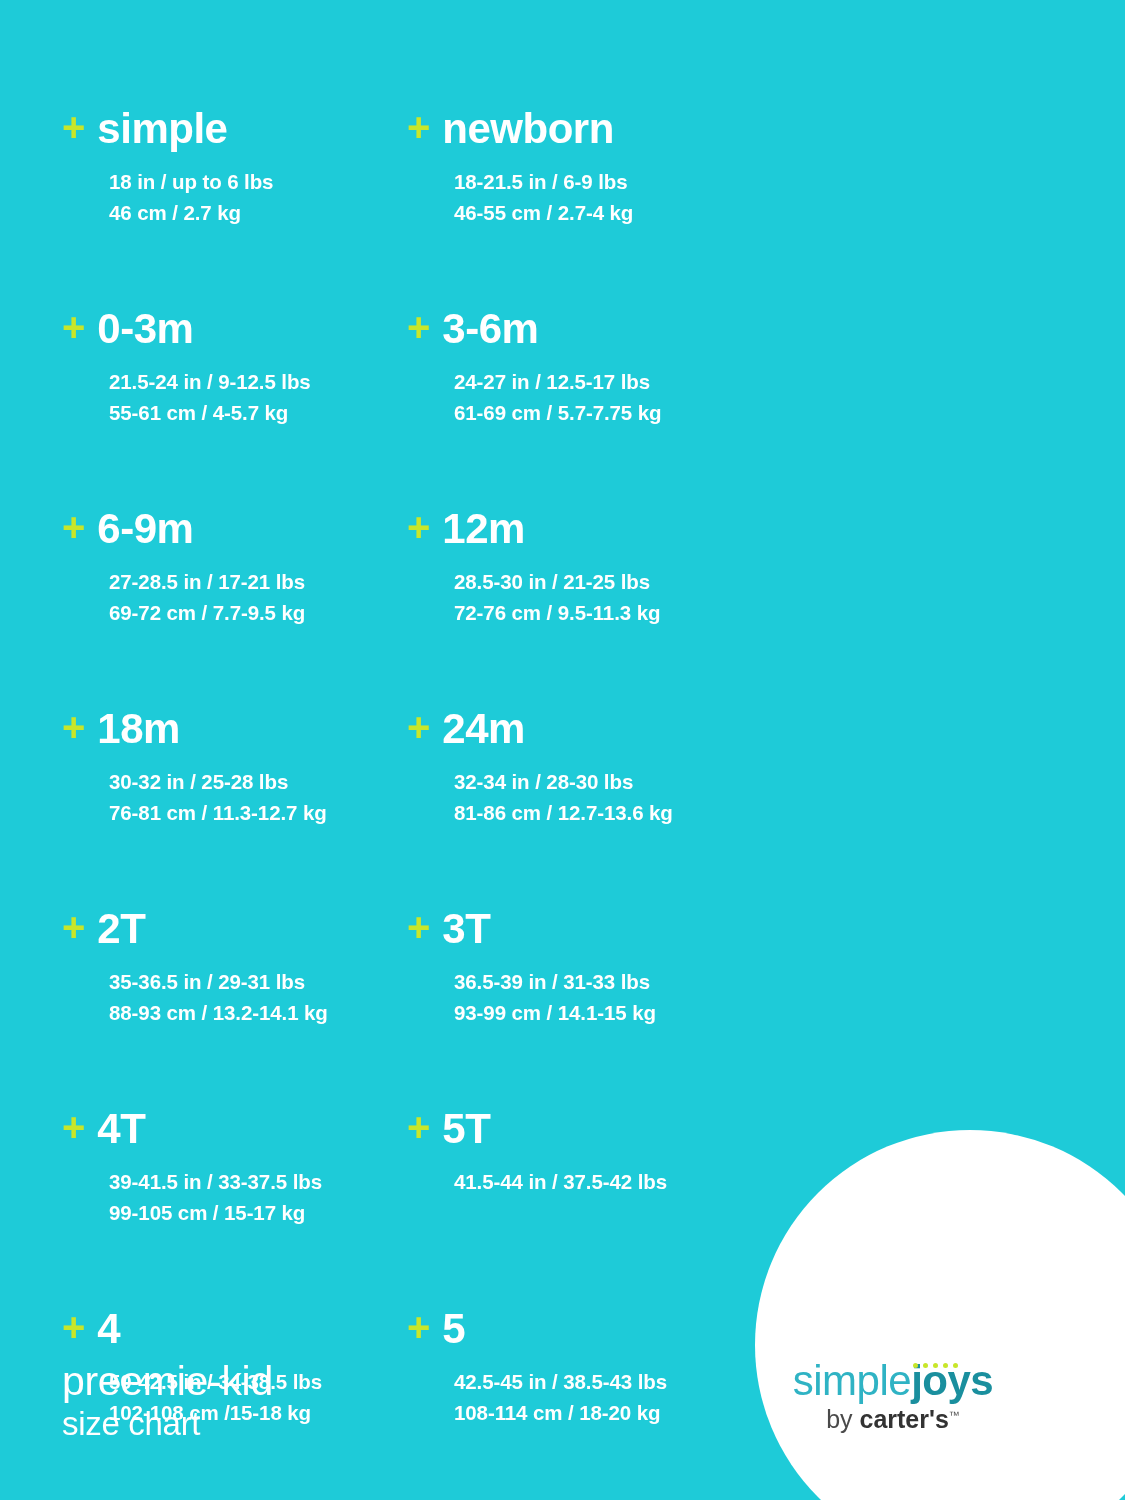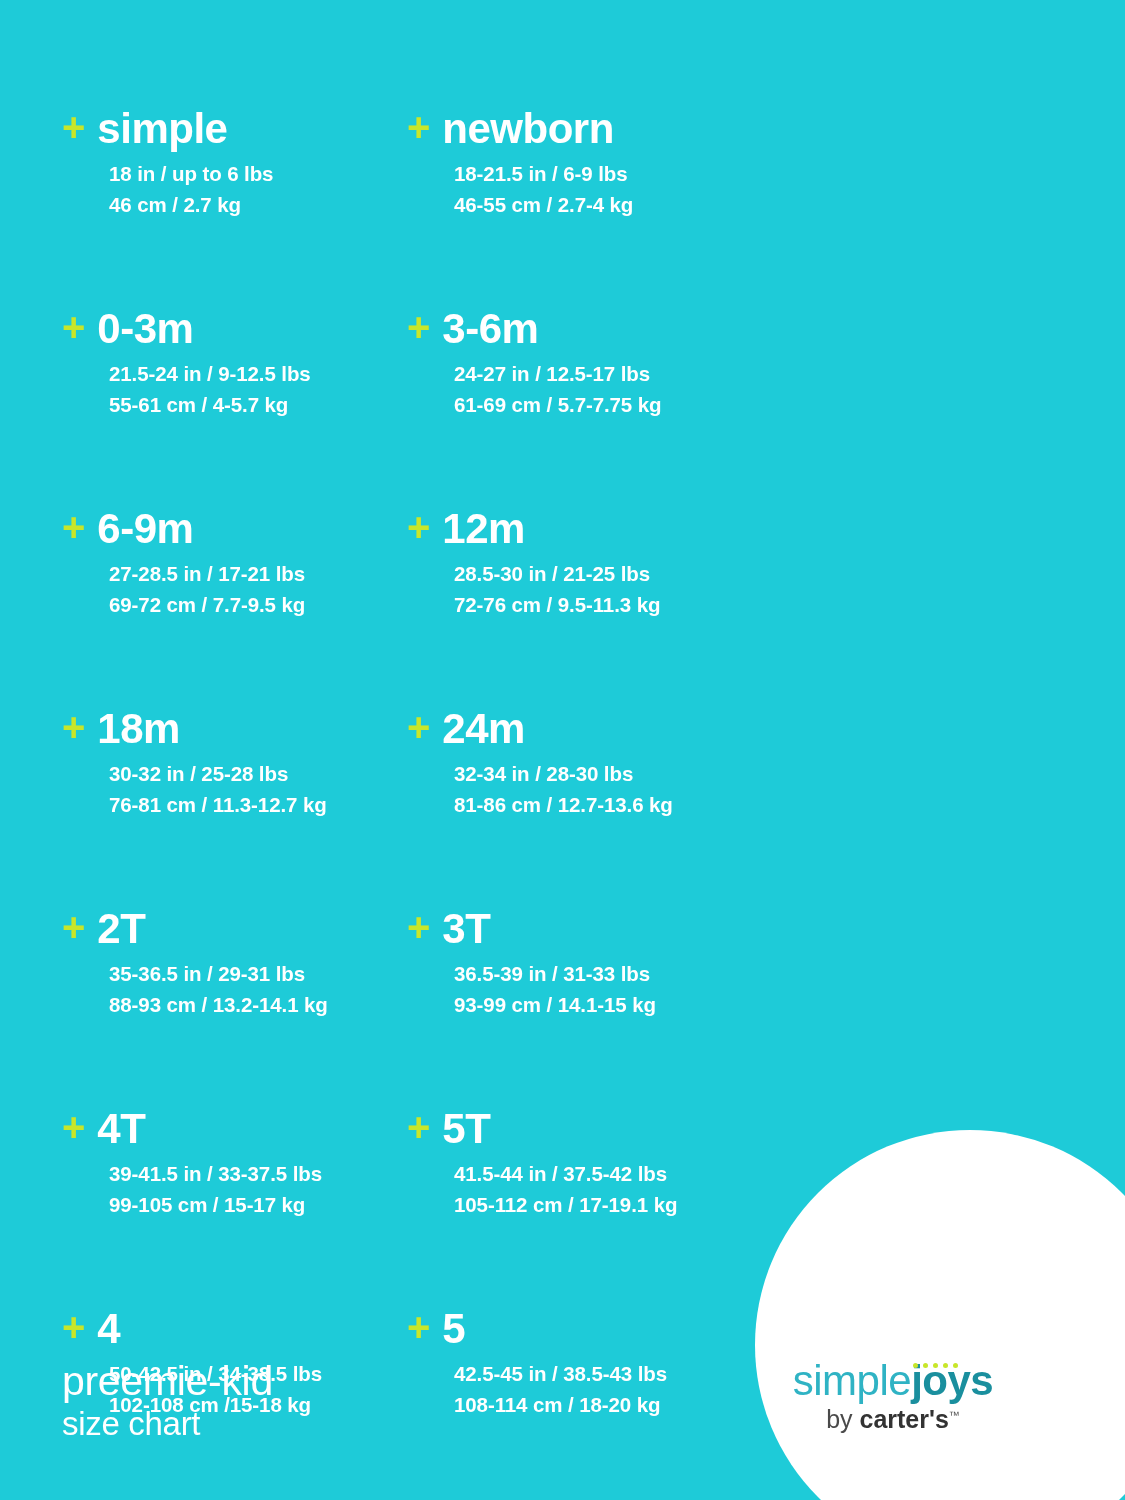--- a/index.html
+++ b/index.html
@@ -54,21 +54,21 @@
     font-weight: bold;
     line-height: 1;
     letter-spacing: -0.5px;
   }
   .detail {
     color: #ffffff;
     font-size: 20.5px;
     font-weight: bold;
     line-height: 1.52;
     margin-left: 47px;
-    margin-top: 8px;
+    margin-top: 16px;
     letter-spacing: -0.1px;
   }
   .detail div { white-space: nowrap; }
 
   .corner-circle {
     position: absolute;
     right: -60px;
     bottom: -60px;
     width: 430px;
     height: 430px;
@@ -255,21 +255,20 @@
           <div>99-105 cm / 15-17 kg</div>
         </div>
       </div>
       <div class="cell">
         <div class="cell-head">
           <span class="plus">+</span>
           <span class="size-label">5T</span>
         </div>
         <div class="detail">
           <div>41.5-44 in / 37.5-42 lbs</div>
-          <div>105-112 cm / 17-19.1 kg</div>
         </div>
       </div>
       <div class="cell">
         <div class="cell-head">
           <span class="plus">+</span>
           <span class="size-label">4</span>
         </div>
         <div class="detail">
           <div>50-42.5 in / 34-38.5 lbs</div>
           <div>102-108 cm /15-18 kg</div>

